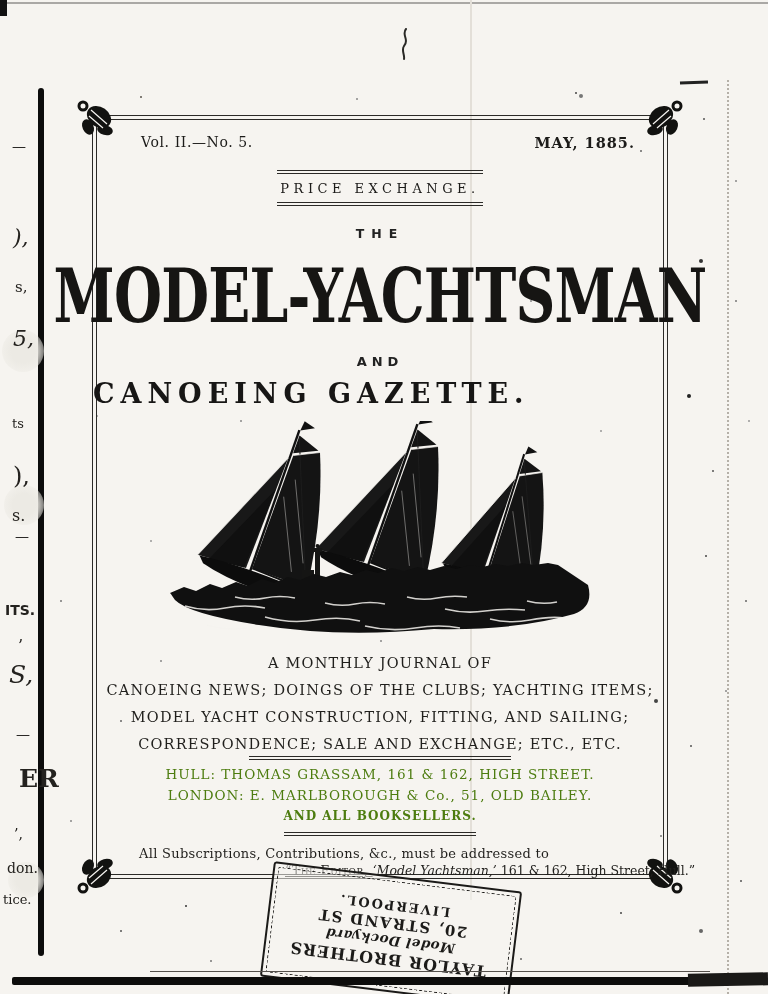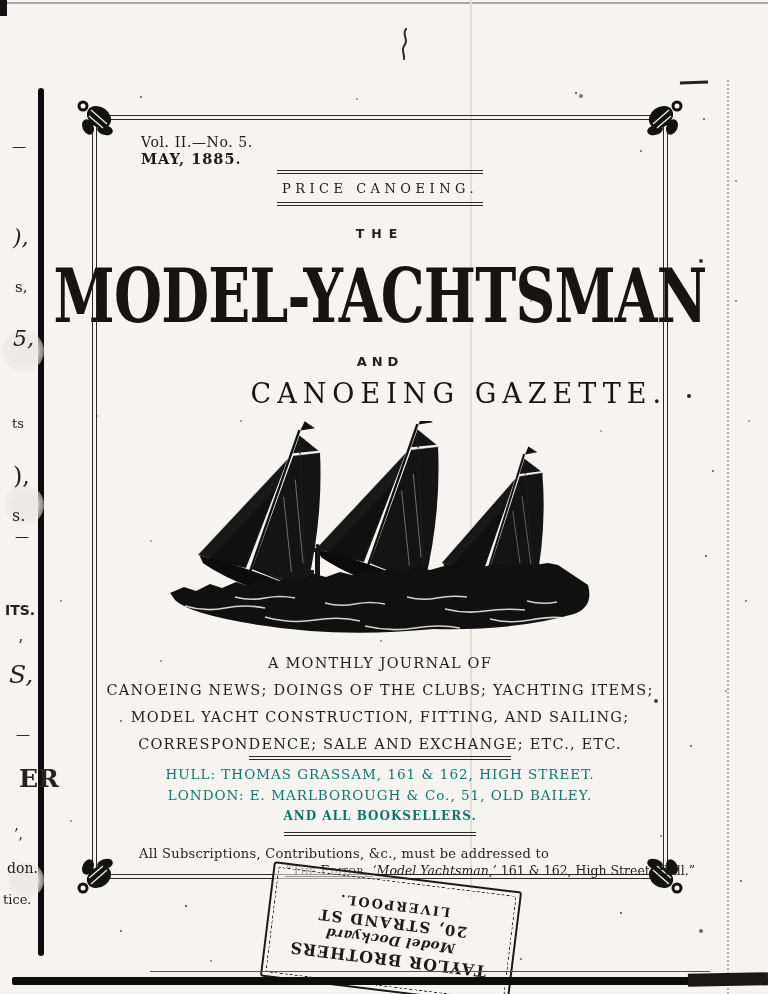--- a/index.html
+++ b/index.html
@@ -37,43 +37,43 @@
 
   
   .frame{position:absolute;top:115px;left:92px;width:574px;height:762px;border:1.5px solid #2b2a27;}
   .frame::before{content:"";position:absolute;inset:3px;border:1px solid #2b2a27;}
   .knot{position:absolute;width:42px;height:42px;}
   .knot.tl{top:-16px;left:-16px;}
   .knot.tr{top:-16px;right:-16px;transform:scaleX(-1);}
   .knot.bl{bottom:-16px;left:-16px;transform:scaleY(-1);}
   .knot.br{bottom:-16px;right:-16px;transform:scale(-1,-1);}
 
-  .header-row{position:absolute;top:18px;left:0;width:100%;display:flex;justify-content:space-between;box-sizing:border-box;padding:0 32px 0 48px;flex-direction:column;}
+  .header-row{position:absolute;top:18px;left:0;width:100%;display:flex;justify-content:space-between;box-sizing:border-box;padding:0 32px 0 48px;}
   .vol{font-size:14px;letter-spacing:.6px;}
   .issue-date{font-size:14.5px;font-weight:bold;letter-spacing:1px;}
 
   .price-box{position:absolute;top:54px;left:50%;transform:translateX(-50%);width:206px;border-top:4px double #2b2a27;border-bottom:4px double #2b2a27;padding:7px 0 6px;text-align:center;font-size:13px;letter-spacing:4.5px;font-weight:500;}
 
   .the-line{position:absolute;top:110px;width:100%;text-align:center;font-size:12.5px;letter-spacing:7px;font-family:"DejaVu Sans","Liberation Sans",sans-serif;font-weight:bold;color:#222;}
 
   .main-title{position:absolute;top:130px;left:0;width:100%;height:98px;display:flex;align-items:center;justify-content:center;}
   .main-title span{display:block;font-size:69px;font-weight:bold;white-space:nowrap;letter-spacing:-1px;transform:scaleX(.80) scaleY(1.08);color:#161513;}
 
   .and-line{position:absolute;top:238px;width:100%;text-align:center;font-size:13px;letter-spacing:5px;font-family:"DejaVu Sans","Liberation Sans",sans-serif;font-weight:bold;color:#222;}
 
-  .gazette-line{position:absolute;top:262px;width:100%;text-align:right;font-size:27px;font-weight:normal;letter-spacing:6px;color:#171615;}
+  .gazette-line{position:absolute;top:262px;width:100%;text-align:left;font-size:27px;font-weight:bold;letter-spacing:6px;color:#171615;}
 
   .illustration{position:absolute;top:305px;left:52px;width:470px;height:230px;}
 
   .journal{position:absolute;top:534px;width:100%;text-align:center;font-size:14.5px;letter-spacing:1.2px;line-height:27px;color:#201f1c;}
 
   .pub-rule{position:absolute;left:50%;transform:translateX(-50%);border-top:4px double #2b2a27;}
   .pub-rule.top{top:640px;width:262px;}
   .pub-rule.bottom{top:716px;width:192px;}
-  .publishers{position:absolute;top:648px;width:100%;text-align:center;font-size:13.5px;letter-spacing:1px;line-height:21px;color:#0f766e;}
+  .publishers{position:absolute;top:648px;width:100%;text-align:center;font-size:13.5px;letter-spacing:1px;line-height:21px;color:#4d7c0f;}
   .booksellers{font-size:12px;font-weight:bold;letter-spacing:1px;}
 
   .subscription-1{position:absolute;top:730px;left:46px;font-size:13px;letter-spacing:.3px;color:#201f1c;}
   .subscription-2{position:absolute;top:747px;left:192px;font-size:12.5px;color:#201f1c;white-space:nowrap;}
   .subscription-2 .sc{font-variant:small-caps;letter-spacing:.5px;text-decoration:underline;}
   .subscription-2 .it{font-style:italic;}
 
   
   .stamp{position:absolute;top:876px;left:266px;width:246px;height:112px;transform:rotate(187deg);border:2px solid #1b1a18;border-radius:3px;display:flex;flex-direction:column;align-items:center;justify-content:center;gap:1px;background:rgba(246,244,240,.55);}
   .stamp::before{content:"";position:absolute;inset:3px;border:1px dashed #1b1a18;border-radius:2px;}
@@ -157,21 +157,21 @@
         <ellipse cx="28" cy="30" rx="8" ry="5" fill="#121210" transform="rotate(15 28 30)"></ellipse>
         <path d="M14,10 L30,24 M12,16 L26,28" stroke="#f6f4f0" stroke-width="1.2"></path>
       </svg>
     </span>
 
     <div class="header-row">
       <span class="vol">Vol. II.—No. 5.</span>
       <span class="issue-date">MAY, 1885.</span>
     </div>
 
-    <div class="price-box">PRICE CANOEING.</div>
+    <div class="price-box">PRICE EXCHANGE.</div>
 
     <div class="the-line">THE</div>
 
     <div class="main-title">
       <span>MODEL-YACHTSMAN</span>
     </div>
 
     <div class="and-line">AND</div>
 
     <div class="gazette-line">CANOEING GAZETTE.</div>

